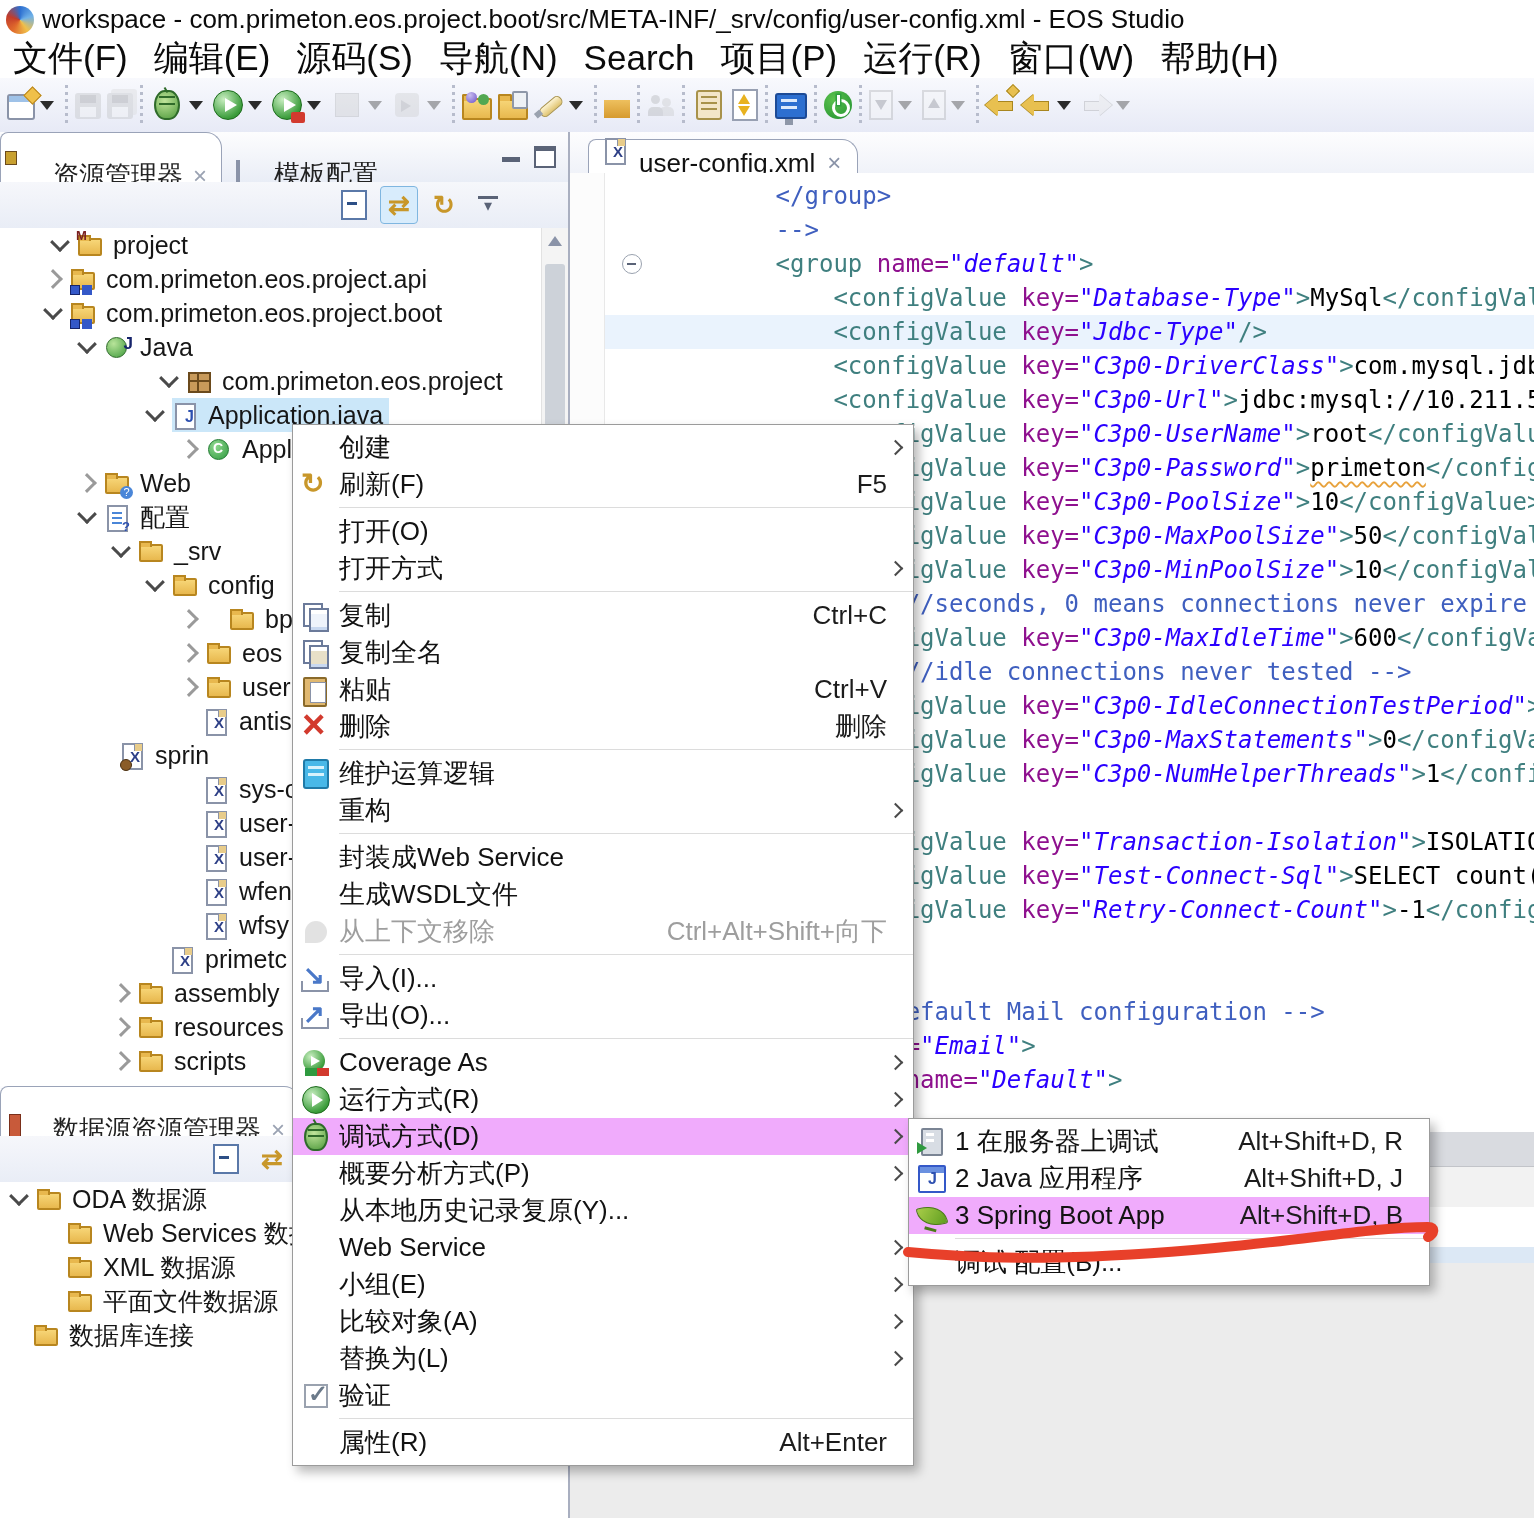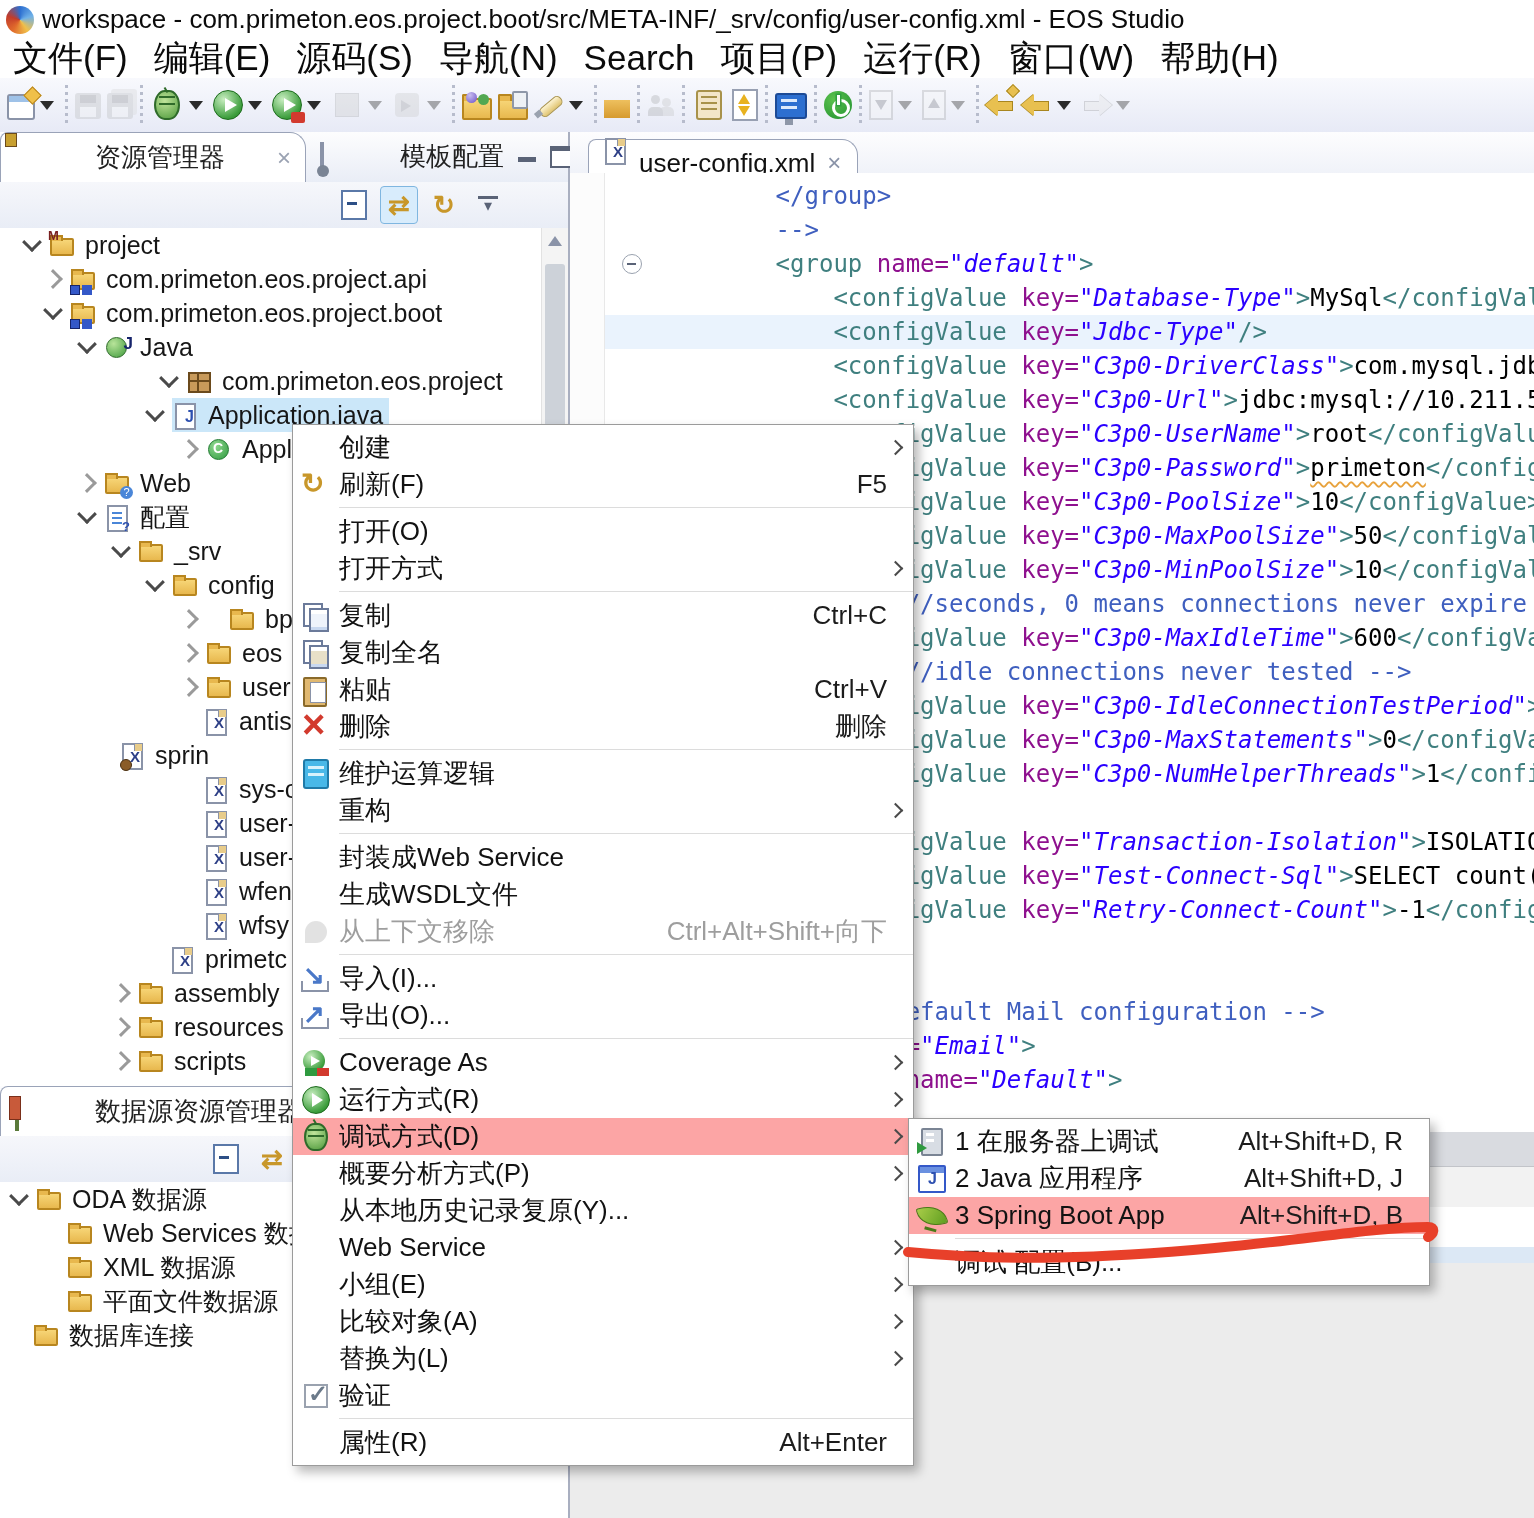--- a/index.html
+++ b/index.html
@@ -94,21 +94,21 @@
   .tb-backstar i{position:absolute;right:-2px;top:-4px;width:8px;height:8px;background:#e8c050;transform:rotate(45deg);border:1px solid #a8861f;}
   .tb-forward{transform:scaleX(-1);}
   .tb-forward::before{background:#e3e5ea;border-color:#9aa2af;}
   .tb-forward::after{border-right-color:#e3e5ea;filter:drop-shadow(-1px 0 0 #9aa2af);}
   
   .workbench{position:absolute;left:0;top:132px;right:0;bottom:0;background:#eef0f6;}
   .left-col{position:absolute;left:0;top:0;bottom:0;width:568px;border-right:2px solid #a9afc0;background:#fff;}
   .view{position:absolute;left:0;right:0;}
   .view-tabs{position:absolute;left:0;right:0;top:0;height:50px;
      background:linear-gradient(#fdfdfe,#e9edf6);border-bottom:1px solid #b8bfd2;display:flex;}
-  .vtab{display:flex;align-items:center;padding:0 14px;font-size:26px;color:#222;height:49px;white-space:nowrap;gap:42px;}
+  .vtab{display:flex;align-items:center;padding:18px 14px;font-size:26px;color:#222;height:49px;white-space:nowrap;}
   .vtab.active{background:#fff;border:1px solid #9aa3b8;border-bottom:1px solid #fff;border-radius:8px 16px 0 0;}
   .vtab .close{margin-left:10px;color:#9aa2b2;font-size:24px;}
   .winbtns{margin-left:auto;display:flex;align-items:center;padding-right:12px;gap:14px;}
   .win-min{width:18px;height:5px;background:#5a6377;margin-top:4px;}
   .win-max{width:18px;height:15px;border:2px solid #5a6377;border-top-width:5px;background:#fff;}
   .view-toolbar{position:absolute;left:0;right:0;top:50px;height:46px;
      background:linear-gradient(#f6f7fb,#e9edf6);display:flex;align-items:center;}
   .vt-right{margin-left:auto;display:flex;align-items:center;gap:8px;padding-right:62px;}
   .vt-left{display:flex;align-items:center;gap:10px;padding-left:208px;}
   .vt-btn{width:36px;height:36px;display:flex;align-items:center;justify-content:center;border-radius:4px;}
@@ -189,21 +189,21 @@
   .gray-area .band1{position:absolute;left:2px;right:0;top:0;height:34px;background:#d9dbe0;border-bottom:1px solid #c2c4c9;}
   .gray-area .band2{position:absolute;left:2px;right:0;top:35px;height:40px;background:#f2f2f2;}
   .gray-area .band3{position:absolute;left:2px;right:0;top:75px;height:40px;background:#fff;}
   .gray-area .band4{position:absolute;left:2px;right:0;top:115px;height:16px;background:#dce8f5;}
   
   .menu{position:absolute;background:#fff;border:1px solid #9b9b9b;box-shadow:5px 6px 10px rgba(0,0,0,.28);
      padding:4px 0;z-index:50;}
   #context-menu{left:292px;top:424px;width:620px;}
   #debug-submenu{left:908px;top:1118px;width:520px;z-index:60;}
   .cm-item{height:37px;display:flex;align-items:center;font-size:26px;color:#121212;position:relative;}
-  .cm-item.hl{background:#fca5a5;justify-content:flex-end;}
+  .cm-item.hl{background:#f0abfc;justify-content:flex-end;}
   .cm-item.dis{color:#9e9e9e;}
   .cm-item.dis .ic{opacity:.4;filter:grayscale(.9);}
   .cm-ic{width:46px;display:flex;justify-content:center;align-items:center;flex:none;}
   .cm-label{flex:1;white-space:nowrap;}
   .cm-sc{margin-left:auto;padding-right:26px;white-space:nowrap;color:#1c1c1c;}
   .cm-item.dis .cm-sc{color:#9e9e9e;}
   .cm-arrow{position:absolute;right:12px;top:13px;width:9px;height:9px;border-right:2.5px solid #4a4a4a;border-bottom:2.5px solid #4a4a4a;transform:rotate(-45deg);}
   .cm-sep{height:1px;background:#dcdcdc;margin:4px 0 5px 46px;}
   
   .mi{width:30px;height:30px;position:relative;display:inline-block;}
@@ -401,21 +401,21 @@
               </span>
             <span class="vt-btn">
                 <span class="goldglyph">↻</span>
               </span>
             <span class="vt-btn">
                 <span class="vt-menu">▾</span>
               </span>
           </div>
         </div>
         <div class="tree" id="explorer-tree">
-            <div class="trow" style="padding-left: 25px;">
+            <div class="trow" style="padding-left: 12px; margin-left: 41px;">
               <span class="chev o"></span>
               <span class="tinner">
                 <span class="tico">
                   <span class="ti-mvn"></span>
                 </span>
                 <span class="tlabel">project</span>
               </span>
             </div>
             <div class="trow" style="padding-left: 46px;">
               <span class="chev c"></span>

